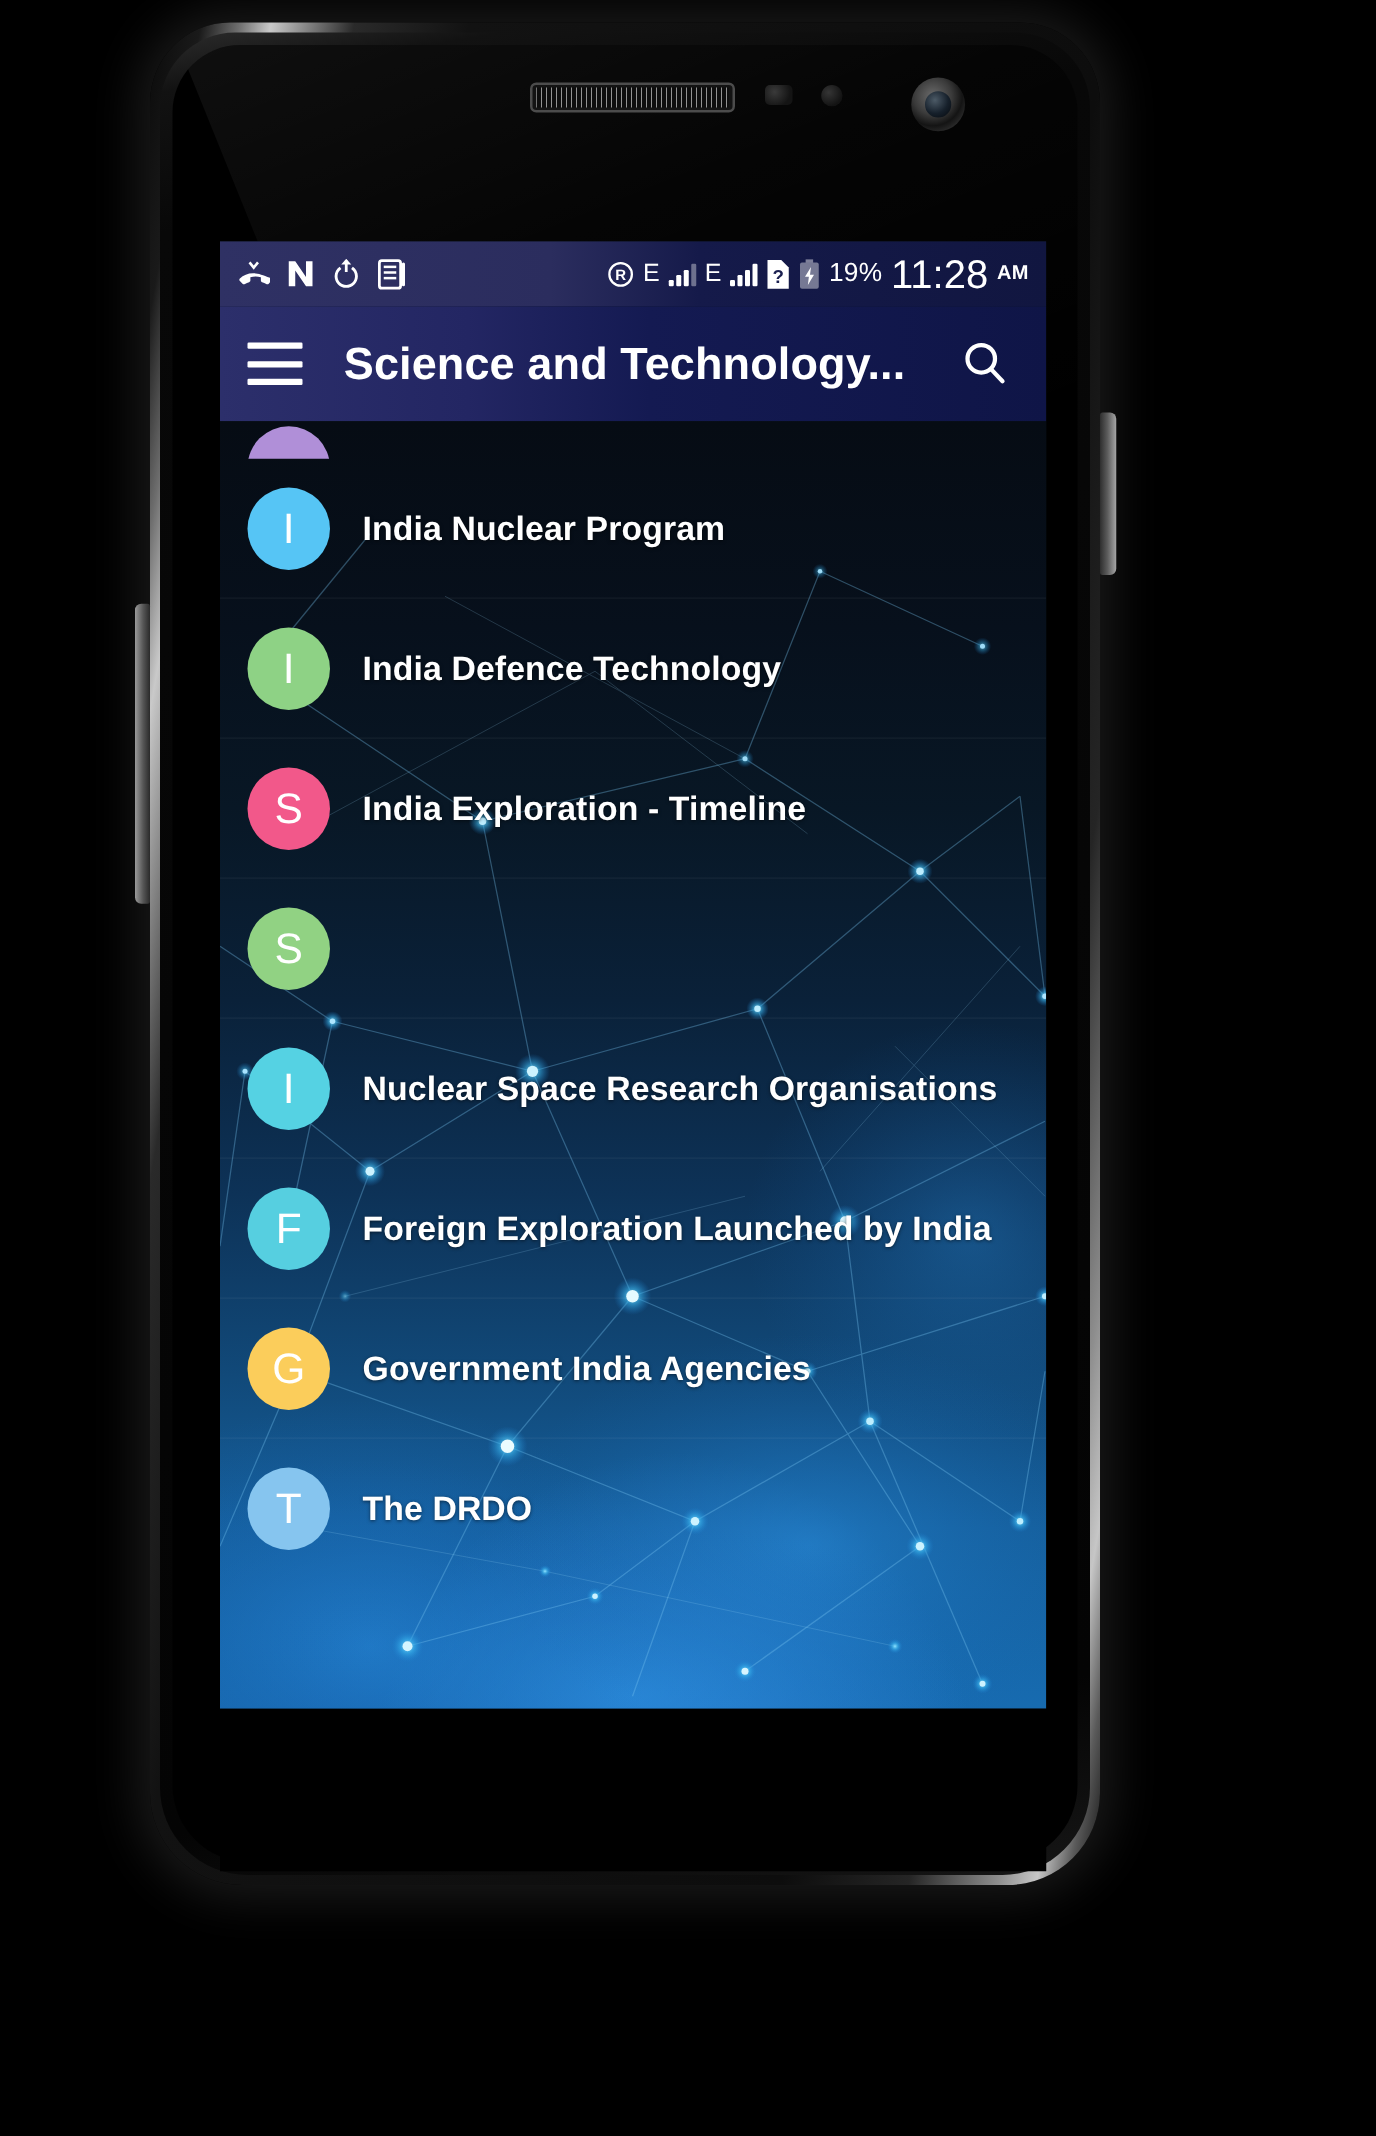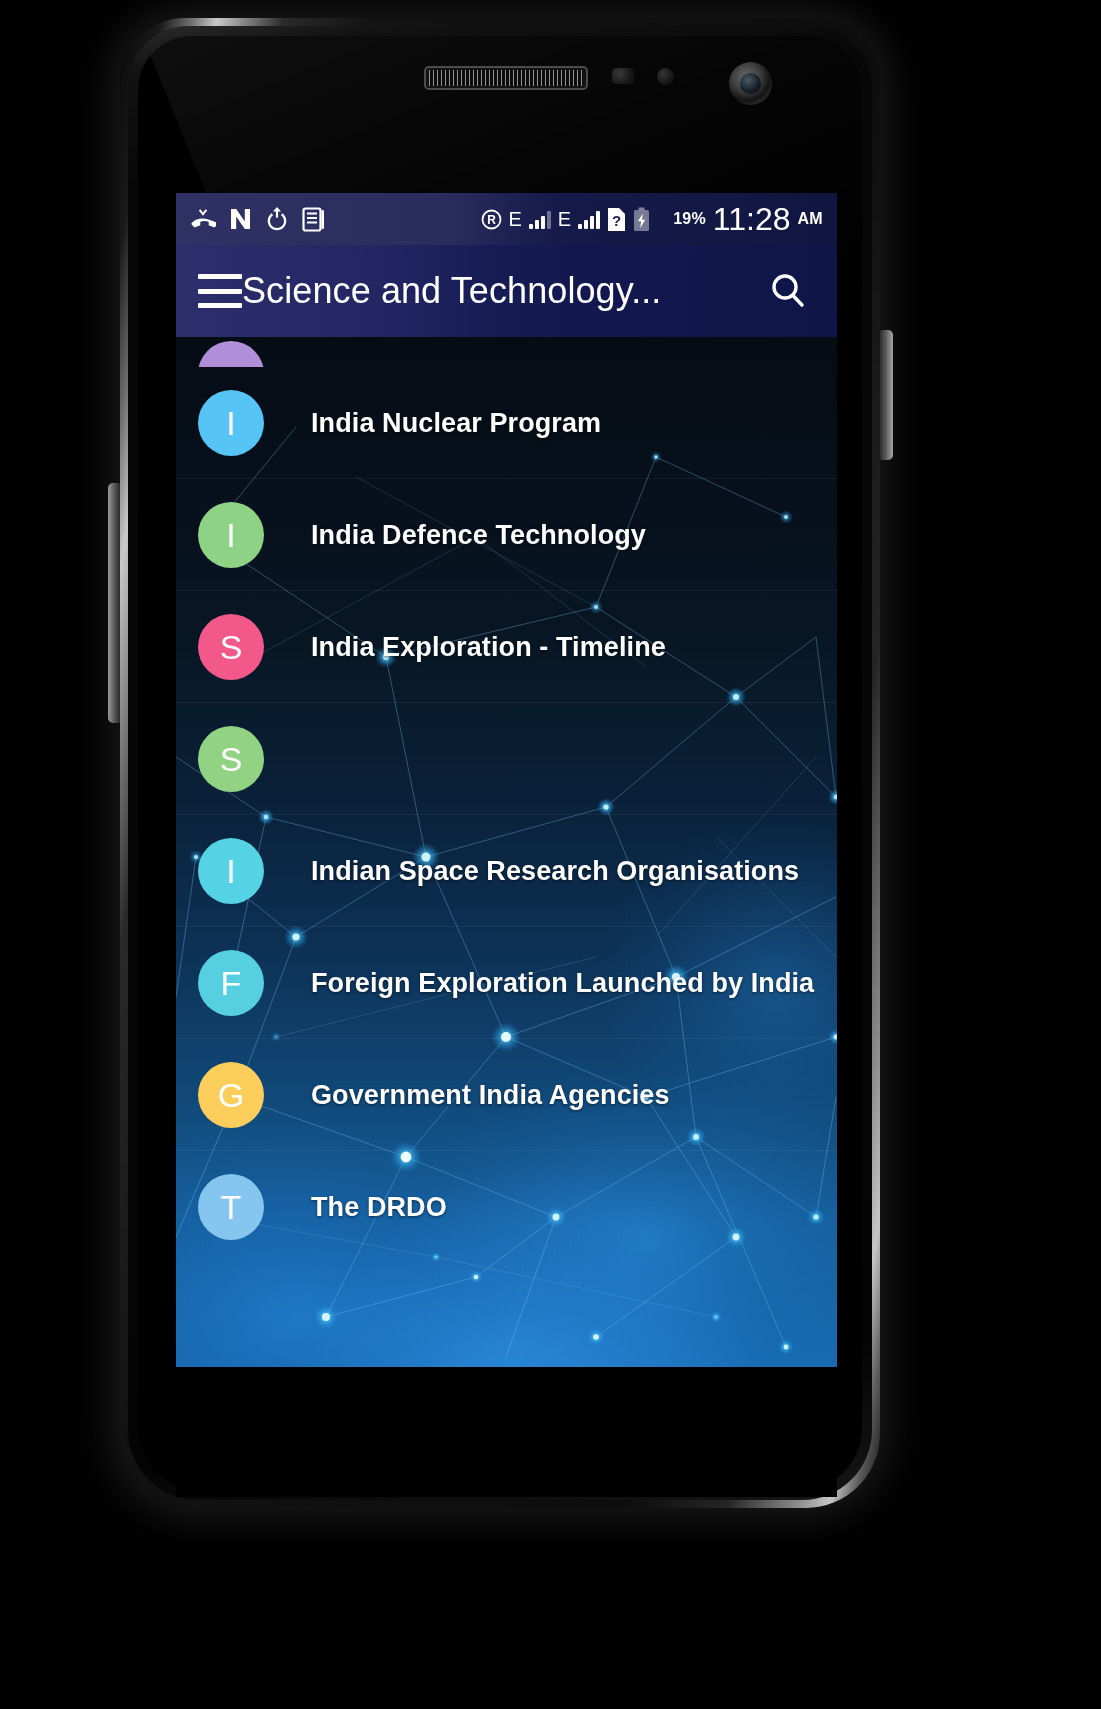--- a/index.html
+++ b/index.html
@@ -138,21 +138,21 @@
     display: flex;
     align-items: center;
     padding: 0 14px;
     box-sizing: border-box;
     color: #ffffff;
   }
   .sb-left { display: flex; align-items: center; gap: 13px; }
   .sb-right { margin-left: auto; display: flex; align-items: center; gap: 7px; }
   .sb-ico { display: inline-flex; align-items: center; justify-content: center; }
   .sb-text {
-    font-size: 16px; font-weight: 700; letter-spacing: .2px; color: #fff; margin-left: 16px;
+    font-size: 21px; font-weight: 400; letter-spacing: .2px; color: #fff;
   }
   .sb-time { font-size: 32px; font-weight: 500; }
   .sb-ampm { font-size: 16px; font-weight: 700; letter-spacing: .3px; }
   .sb-letter { font-size: 20px; font-weight: 400; }
 
   .bars { display: inline-flex; align-items: flex-end; gap: 2px; height: 19px; }
   .bars i { display:block; width: 4px; background: #ffffff; border-radius: 1px; }
   .bars i.b1 { height: 5px; }
   .bars i.b2 { height: 9px; }
   .bars i.b3 { height: 13px; }
@@ -169,23 +169,24 @@
     box-sizing: border-box;
   }
   .hamburger {
     width: 44px; height: 34px;
     display: flex; flex-direction: column; justify-content: space-between;
     cursor: pointer;
   }
   .hamburger span { display:block; height: 5px; background:#fff; border-radius: 1px; }
   .appbar-title {
     flex: 1;
+    margin-left: 33px;
     color: #ffffff;
     font-size: 36px;
-    font-weight: 400;
+    font-weight: 700;
     letter-spacing: .1px;
     white-space: nowrap;
     overflow: hidden;
   }
   .search-btn {
     width: 54px; height: 54px;
     display: flex; align-items: center; justify-content: center;
     cursor: pointer; flex: none;
   }
 
@@ -228,21 +229,21 @@
     width: 66px; height: 66px;
     border-radius: 50%;
     display: flex; align-items: center; justify-content: center;
     color: #ffffff;
     font-size: 34px;
     font-weight: 300;
     flex: none;
   }
   .row.partial .avatar { margin-bottom: -40px; }
   .row-label {
-    margin-left: 47px;
+    margin-left: 26px;
     color: #ffffff;
     font-size: 27px;
     font-weight: 700;
     letter-spacing: .1px;
     text-shadow: 0 1px 3px rgba(0,0,0,.55);
     white-space: nowrap;
   }
   .divider {
     position: absolute;
     left: 0; right: 0; bottom: 0;
@@ -514,21 +515,21 @@
           <div class="avatar" style="background:#91d283">
             <span>S</span>
           </div>
           <div class="divider"></div>
         </div>
 
         <div class="row">
           <div class="avatar" style="background:#55d2e3">
             <span>I</span>
           </div>
-          <div class="row-label">Indian Space Research Organisations</div>
+          <div class="row-label">Nuclear Space Research Organisations</div>
           <div class="divider"></div>
         </div>
 
         <div class="row">
           <div class="avatar" style="background:#56cfe0">
             <span>F</span>
           </div>
           <div class="row-label">Foreign Exploration Launched by India</div>
           <div class="divider"></div>
         </div>

